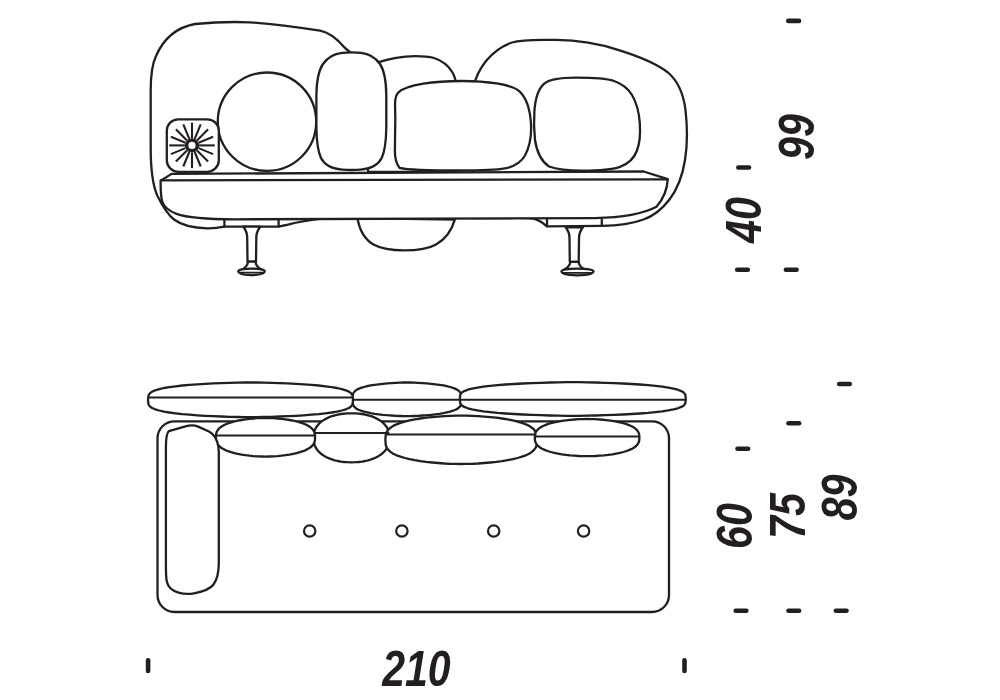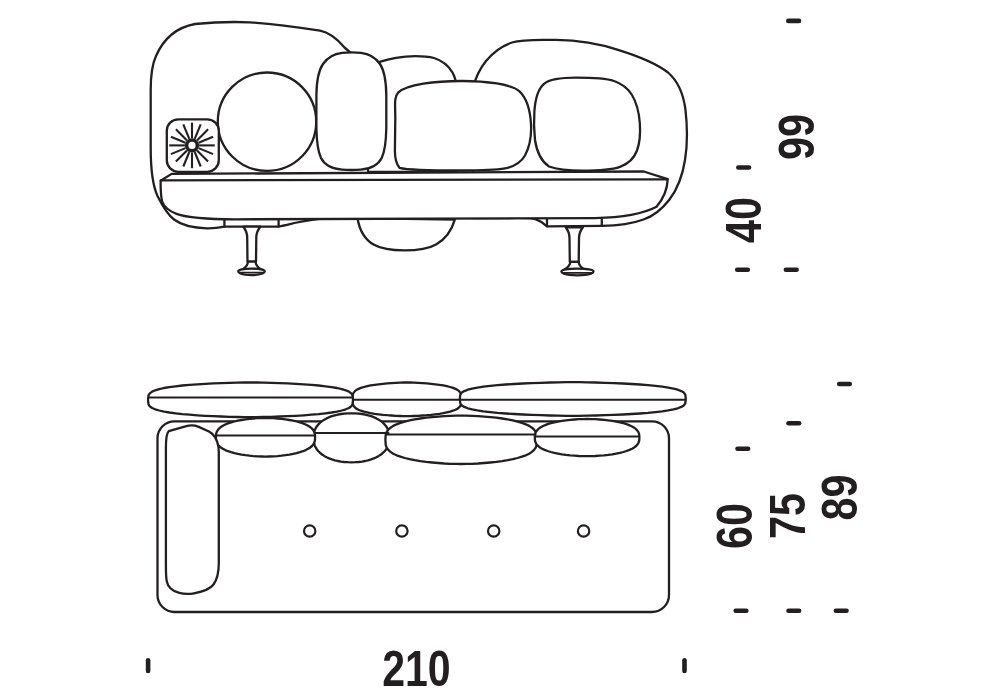--- a/index.html
+++ b/index.html
@@ -1,16 +1,16 @@
 <!DOCTYPE html>
 <html><head>
 <meta charset="utf-8">
 <style>
   html,body{margin:0;padding:0;background:#ffffff;}
-  #c{width:1000px;height:700px;position:relative;}
+  #c{width:1000px;height:700px;position:relative;font-style:italic;}
   svg{display:block;}
   text{font-family:"Liberation Sans",sans-serif;font-weight:bold;fill:#231f20;}
 </style>
 </head>
 <body>
 <div id="c">
 <svg width="1000" height="700" viewBox="0 0 1000 700">
   <rect x="0" y="0" width="1000" height="700" fill="#ffffff"></rect>
   <g fill="#ffffff" stroke="#231f20" stroke-width="2.3" stroke-linecap="round" stroke-linejoin="round">
 

